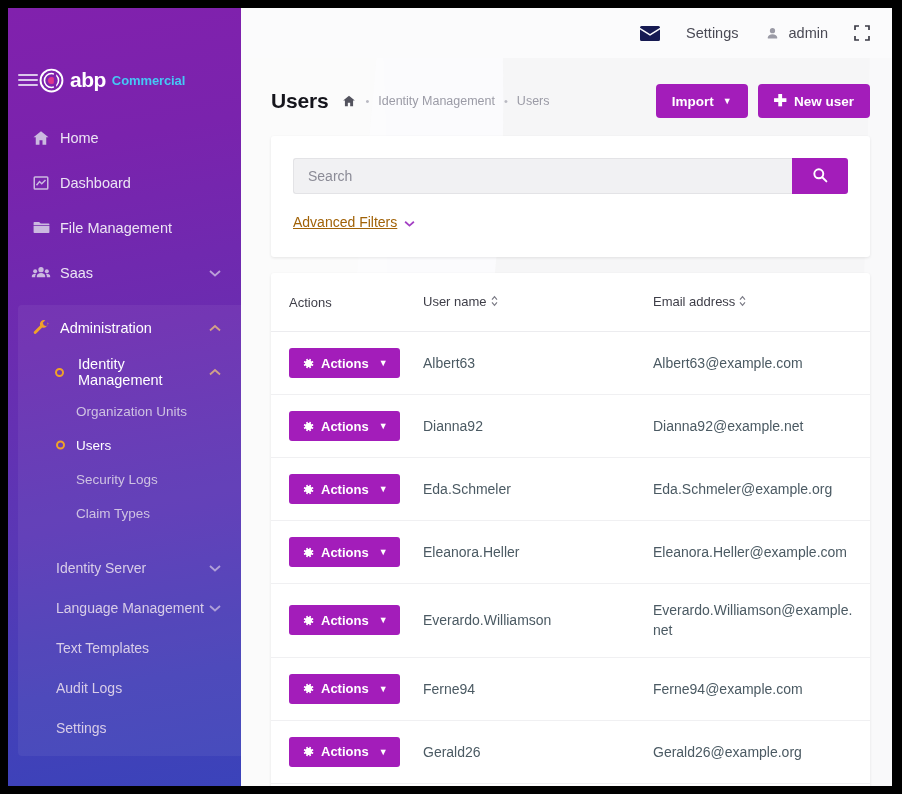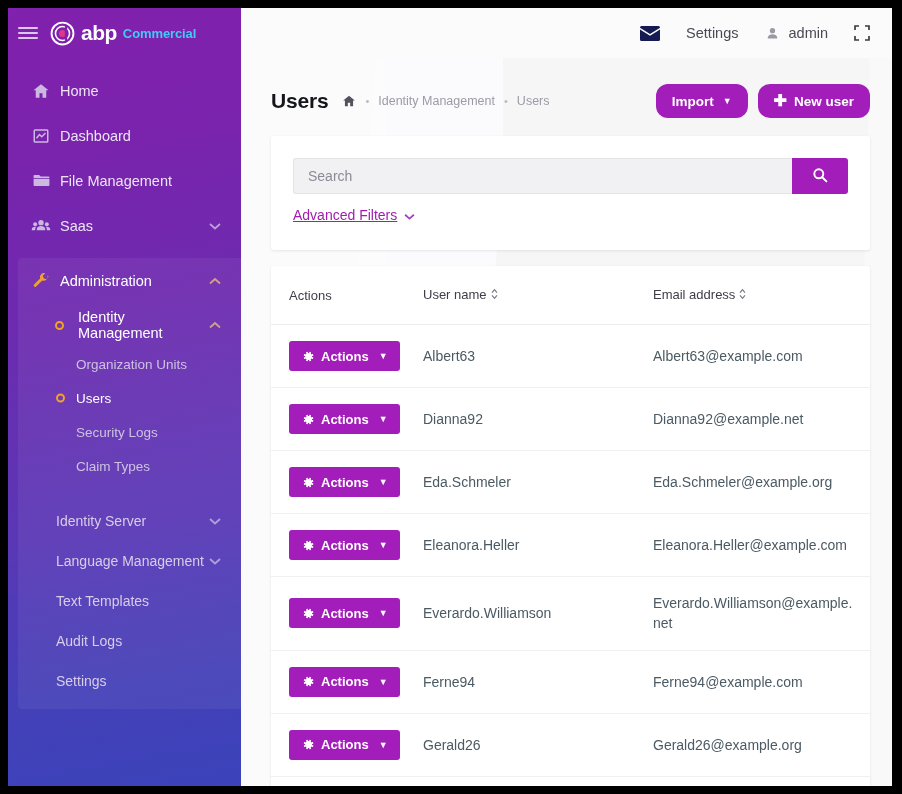--- a/index.html
+++ b/index.html
@@ -27,21 +27,22 @@
     background: linear-gradient(170deg, #8121ad 0%, #7a23ad 18%, #6b2cb0 42%, #5a37b5 65%, #4440b8 85%, #3b43ba 100%);
     color: #fff;
     overflow: hidden;
   }
   #sidebar-scroll { position: relative; height: 100%; }
 
   .brand-row {
     display: flex; align-items: center;
     height: 50px;
     padding-left: 10px;
-    gap: 12px;
+    gap: 1px;
+    margin-top: 47px;
   }
   .hamburger { width: 20px; display: flex; flex-direction: column; gap: 3px; cursor: pointer; opacity: .9; }
   .hamburger span { display: block; height: 2px; background: #e6d9f2; border-radius: 1px; }
   .logo { display: flex; align-items: center; gap: 6px; }
   .logo-mark { width: 25px; height: 25px; flex: 0 0 25px; }
   .logo-abp { font-size: 21px; font-weight: 700; color: #ffffff; letter-spacing: -.5px; }
   .logo-comm { font-size: 13px; font-weight: 600; color: #45c8f5; letter-spacing: -.1px; text-align: center; }
 
   .nav { margin-top: 10px; }
   .nav-item {
@@ -130,21 +131,21 @@
     padding: 26px 22px 18px 30px;
   }
   #page-title { font-size: 21px; font-weight: 700; color: #15151c; letter-spacing: -.2px; }
   #breadcrumb { display: flex; align-items: center; gap: 9px; margin-left: 14px; font-size: 12.5px; color: #9b9ba6; }
   #breadcrumb .home-icon { color: #53535e; display: flex; }
   #breadcrumb .sep { color: #b9b9c2; font-size: 11px; }
   .bc-link { color: #9b9ba6; cursor: pointer; }
   #head-actions { margin-left: auto; display: flex; gap: 10px; }
 
   .btn {
-    border: none; border-radius: 12px;
+    border: none; border-radius: 4px;
     background: #a31dba; color: #fff;
     font-family: "Liberation Sans", sans-serif;
     font-size: 13.5px; font-weight: 600;
     padding: 0 16px; height: 34px;
     display: inline-flex; align-items: center; gap: 7px;
     cursor: pointer;
   }
   .btn .dd-caret { font-size: 9px; margin-left: 2px; }
 
   .card {
@@ -172,22 +173,22 @@
   #search-input::placeholder { color: #8b8b96; }
   #search-btn {
     width: 56px; height: 36px;
     border: none; border-radius: 0 3px 3px 0;
     background: #a31dba; color: #fff;
     display: flex; align-items: center; justify-content: center;
     cursor: pointer;
   }
   #adv-filters {
     display: inline-flex; align-items: center; gap: 7px;
-    margin-top: 13px;
-    font-size: 14px; color: #a21caf;
+    margin-top: 20px;
+    font-size: 14px; color: #a16207;
     text-decoration: underline;
     cursor: pointer;
   }
 
   #table-card { margin-top: 16px; overflow: hidden; }
   table { width: 100%; border-collapse: collapse; table-layout: fixed; }
   thead th {
     text-align: left;
     font-size: 13px; font-weight: 400; color: #3e3e48;
     padding: 21px 0 21px 0;

